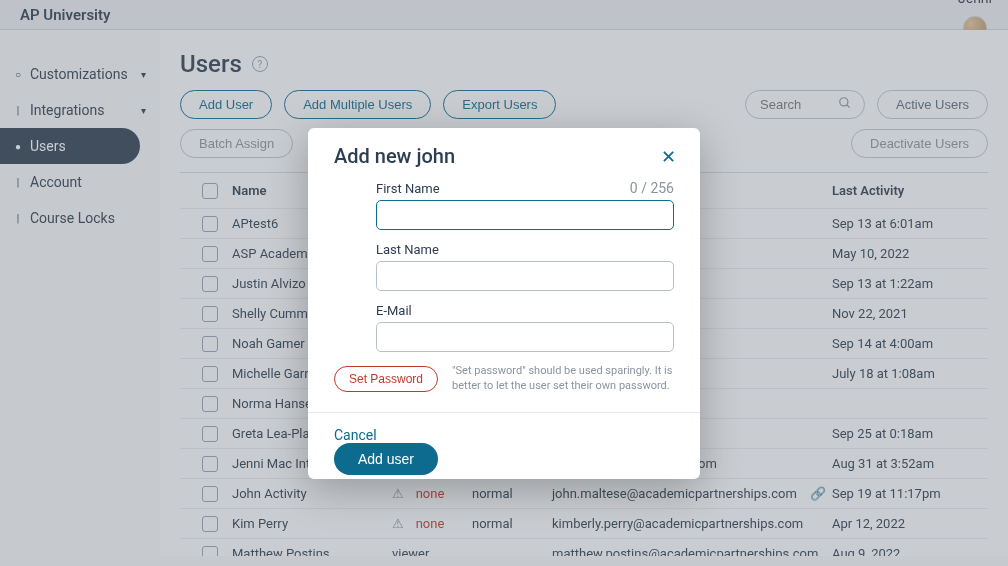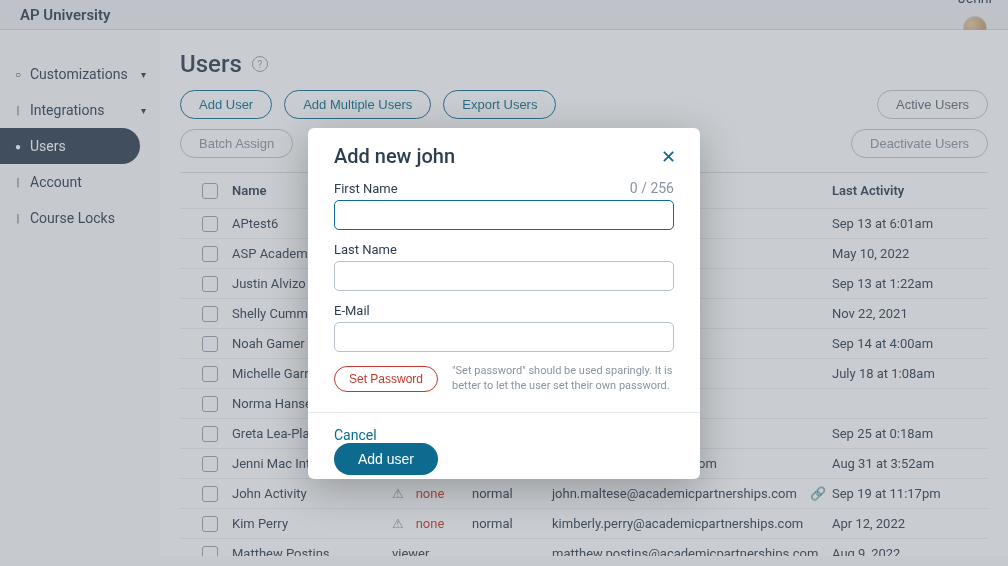--- a/index.html
+++ b/index.html
@@ -128,21 +128,21 @@
     box-shadow: 0 10px 40px rgba(0,0,0,0.25);
     overflow: hidden;
   }
   .modal-head {
     display: flex; justify-content: space-between; align-items: center;
     padding: 16px 24px 0 26px;
   }
   .modal-title { font-size: 20px; font-weight: 500; color: #2d3e50; }
   .close-x { color: #0c6b8e; font-size: 18px; cursor: pointer; }
   .modal-body { padding: 12px 26px 18px 26px; }
-  .field { margin-bottom: 12px; }
+  .field { margin-bottom: 12px; margin-left: 42px; }
   .field-label-row { display: flex; justify-content: space-between; align-items: baseline; margin-bottom: 4px; }
   .field-label { font-size: 13px; color: #2d3e50; }
   .char-count { font-size: 14px; color: #8a94a0; }
   .tinput {
     width: 100%; height: 30px;
     border: 1px solid #0c6b8e; border-radius: 5px;
     padding: 4px 8px; font-size: 13px; outline: none;
   }
   .tinput.plain { border-color: #b8c0c8; }
   .pw-row { display: flex; align-items: center; gap: 14px; margin-top: 6px; }
@@ -205,20 +205,29 @@
     <div class="page-title-row">
       <div class="page-title">Users</div>
       <span class="help-ic">?</span>
     </div>
 
     <div class="toolbar">
       <button class="pill">Add User</button>
       <button class="pill">Add Multiple Users</button>
       <button class="pill">Export Users</button>
       <div class="spacer"></div>
+      <div class="search-pill">
+        <input placeholder="Search" style="">
+        <span>
+          <svg width="14" height="14" viewBox="0 0 24 24" fill="none" stroke="#8a94a0" stroke-width="2">
+              <circle cx="10" cy="10" r="7"></circle>
+              <line x1="20" y1="20" x2="15" y2="15"></line>
+            </svg>
+        </span>
+      </div>
       <button class="pill gray">Active Users</button>
     </div>
     <div class="toolbar-row2">
       <button class="pill muted">Batch Assign</button>
       <div class="spacer"></div>
       <button class="pill muted">Deactivate Users</button>
     </div>
 
     <div class="table-wrap">
       <div class="thead">

